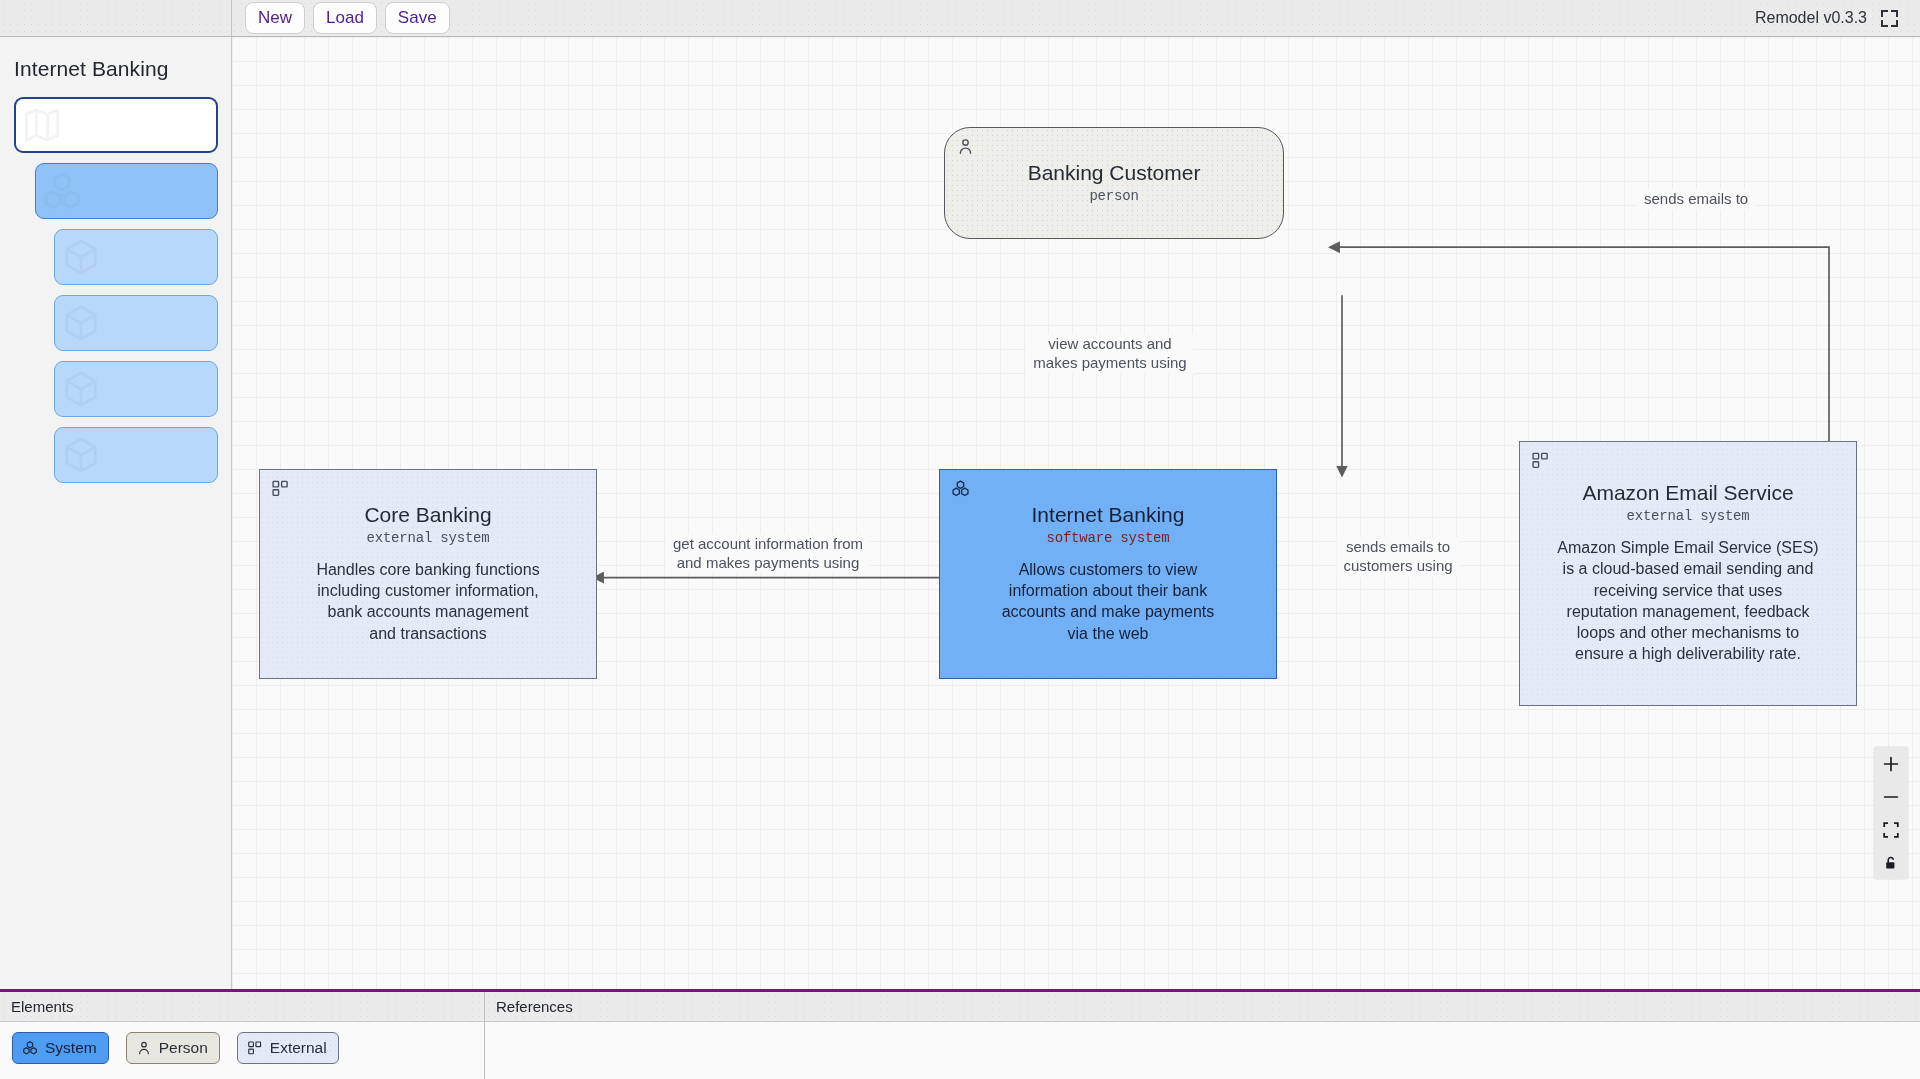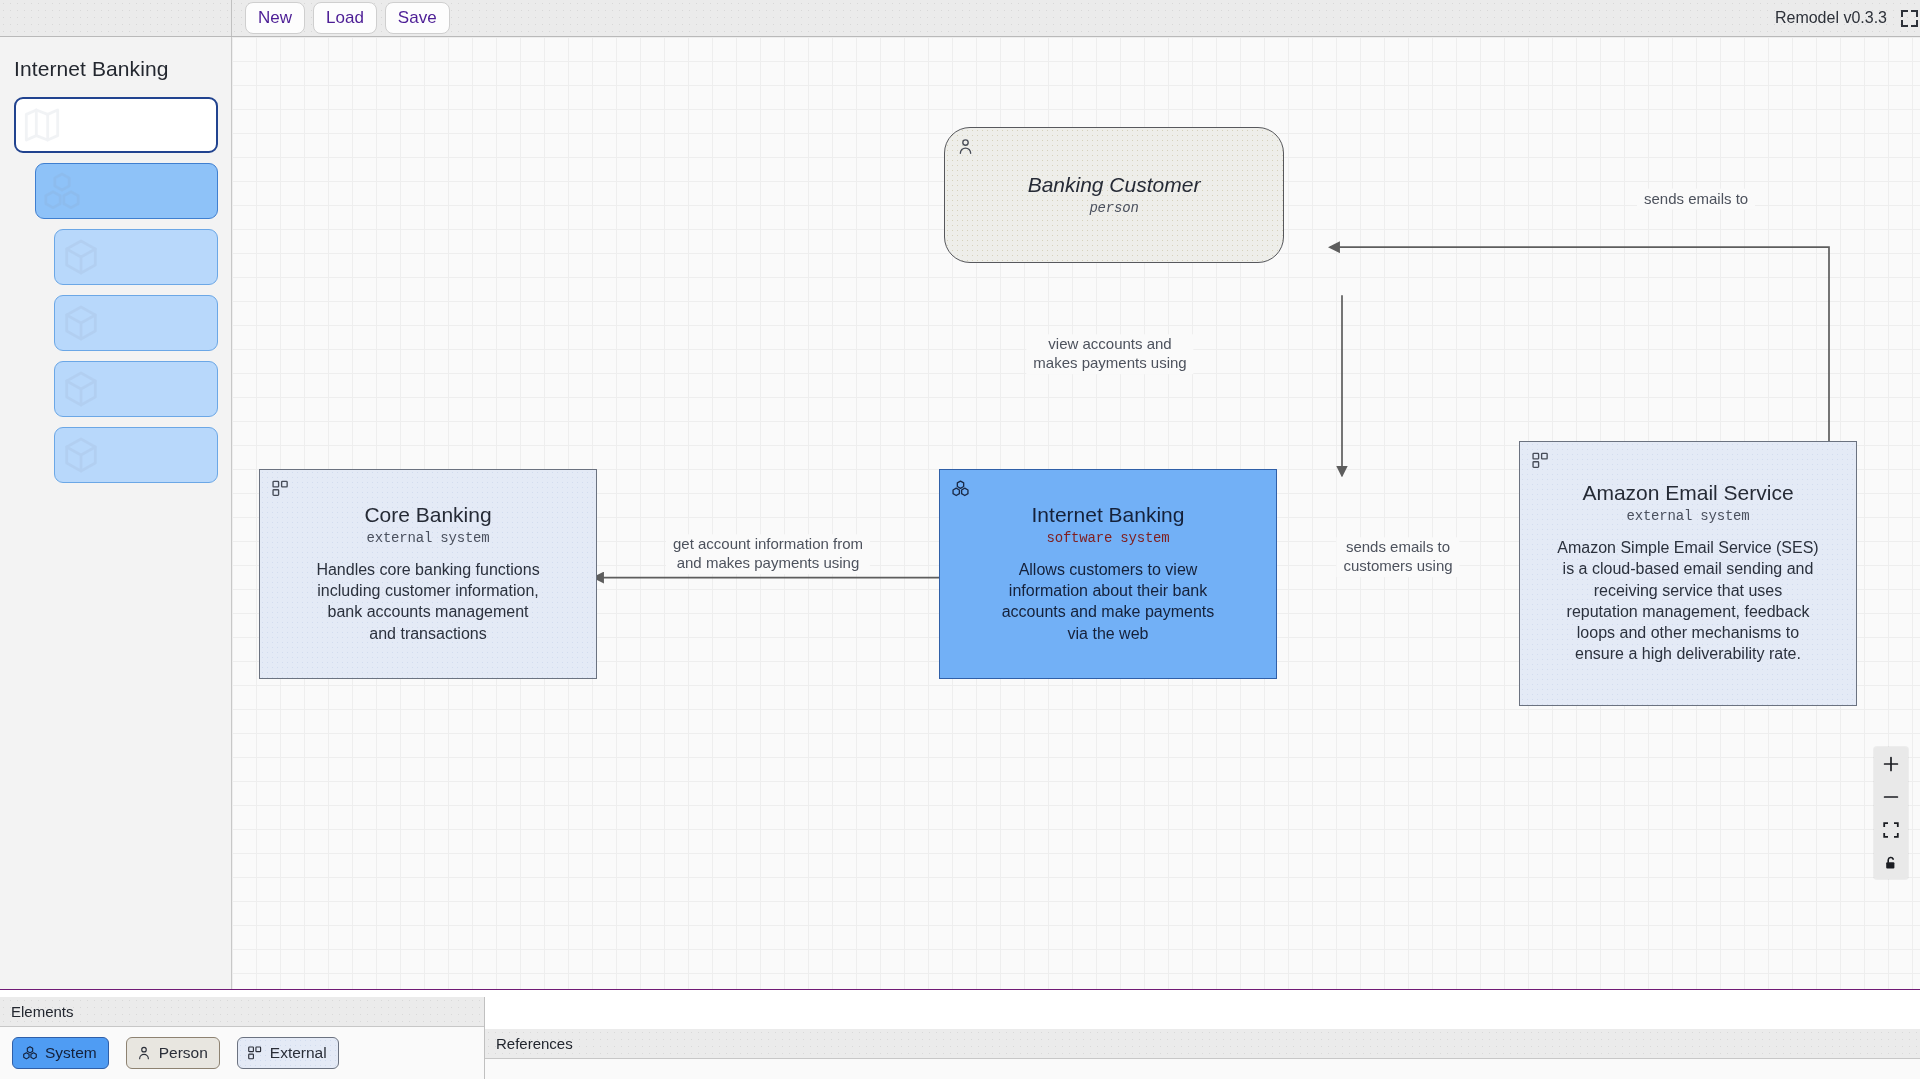--- a/index.html
+++ b/index.html
@@ -37,21 +37,21 @@
     font-size: 17px;
     line-height: 1;
     padding: 6px 12px 7px 12px;
     color: #4c1d95;
     font-family: "Liberation Sans", sans-serif;
     cursor: pointer;
   }
   .topbar-right {
     margin-left: auto;
     display: flex; align-items: center; gap: 14px;
-    padding-right: 2px;
+    padding-right: 22px;
     font-size: 16px;
     color: #2d3139;
   }
   .icon-expand { width: 17px; height: 17px; display: inline-block; position: relative; cursor: pointer; }
   .icon-expand i {
     position: absolute; width: 7px; height: 7px; border: 2.2px solid #2d3139;
   }
   .icon-expand i.tl { top: 0; left: 0; border-right: 0; border-bottom: 0; }
   .icon-expand i.tr { top: 0; right: 0; border-left: 0; border-bottom: 0; }
   .icon-expand i.bl { bottom: 0; left: 0; border-right: 0; border-top: 0; }
@@ -193,21 +193,21 @@
   }
   .zoomctl button {
     all: unset;
     height: 33px; width: 34px;
     display: flex; align-items: center; justify-content: center;
     cursor: pointer;
     color: #1b1d22;
   }
 
   
-  .bottom { flex: 0 0 90px; display: flex; border-top: 1px solid #701a75; align-items: flex-end; }
+  .bottom { flex: 0 0 90px; display: flex; border-top: 3px solid #701a75; }
   .panel { display: flex; flex-direction: column; }
   .panel-elements { width: 485px; flex: 0 0 485px; border-right: 1px solid #c0c0c0; }
   .panel-refs { flex: 1 1 auto; }
   .panel-head {
     height: 30px; flex: 0 0 30px;
     display: flex; align-items: center;
     padding-left: 11px;
     font-size: 15px;
     color: #22262e;
     background: #ebebeb;
@@ -352,21 +352,21 @@
         </g>
         <g>
           <path d="M 948 540 L 362 540" fill="none" stroke="#5d5d5d" stroke-width="1.7" marker-end="url(#arrow)"></path>
         </g>
         <g>
           <path d="M 1289 541 L 1493 541" fill="none" stroke="#5d5d5d" stroke-width="1.7" marker-end="url(#arrow)"></path>
         </g>
       </svg>
 
       <div id="nodes-layer">
-          <div class="node person" style="left: 712px; top: 90px; width: 340px; height: 136px; font-style: italic;">
+          <div class="node person" style="left: 712px; top: 90px; width: 340px; height: 112px;">
             <div class="node-inner">
               <span class="ic">
                 <svg width="19" height="19" viewBox="0 0 24 24" fill="none" stroke="#3a3f4b" stroke-width="1.7" stroke-linecap="round" stroke-linejoin="round" style="opacity:1">
                   <circle cx="12" cy="7" r="3.4"></circle>
                   <path d="M5.5 20.5 a6.5 6.5 0 0 1 13 0"></path>
                 </svg>
               </span>
               <div class="title">Banking Customer</div>
               <div class="stereo">person</div>
             </div>

